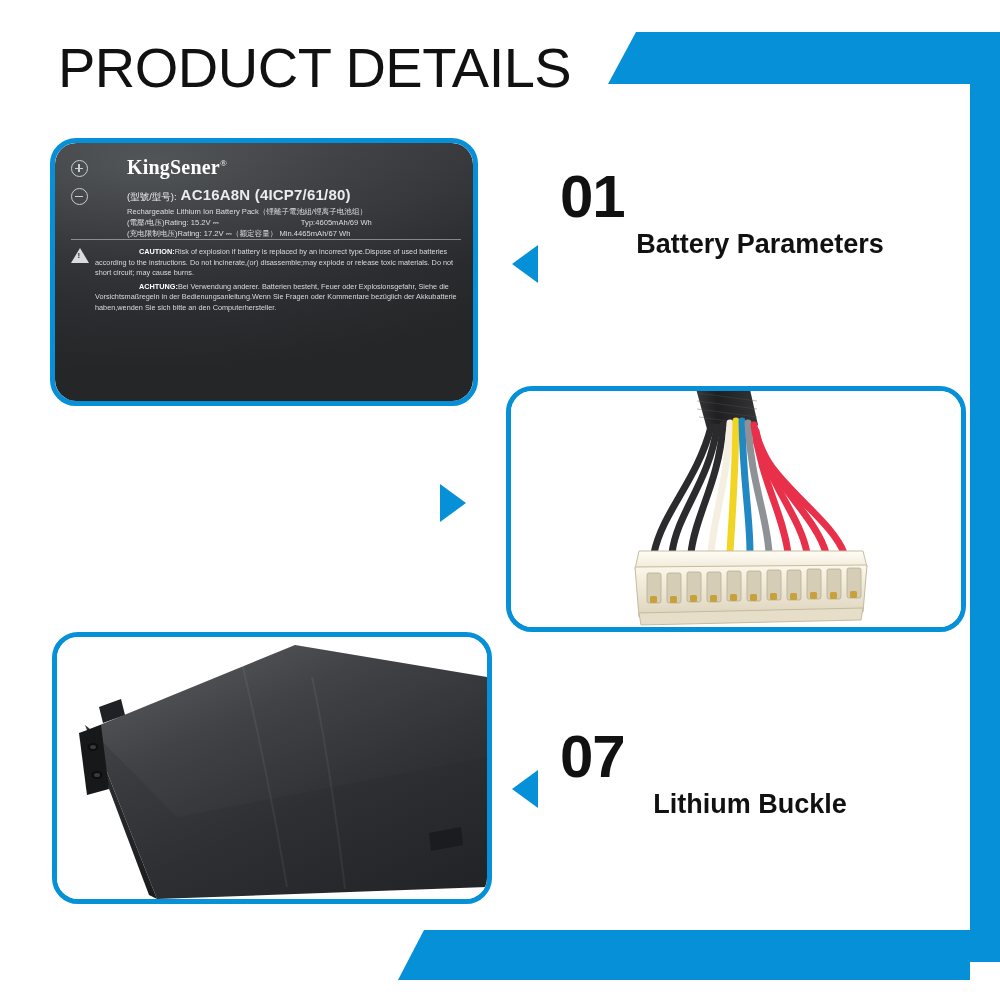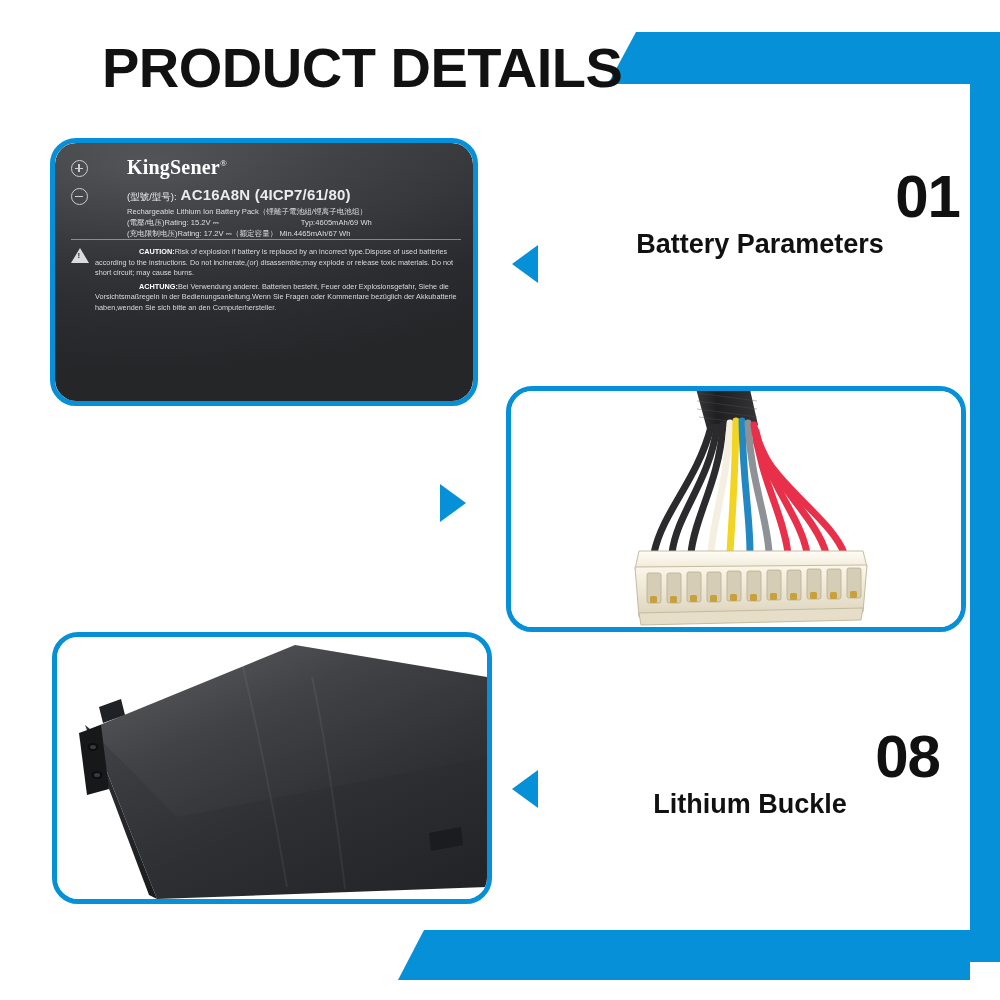--- a/index.html
+++ b/index.html
@@ -24,24 +24,23 @@
   }
   .frame-bottom-band{
     position:absolute;left:398px;top:930px;width:572px;height:50px;
     background:var(--accent);
     clip-path:polygon(26px 0, 100% 0, 100% 100%, 0 100%);
   }
 
   
   .page-title{
     position:absolute;left:58px;top:40px;
-    font-size:56px;font-weight:bold;letter-spacing:-0.5px;
+    font-size:56px;font-weight:normal;letter-spacing:-0.5px;
     color:#111111;line-height:1;white-space:nowrap;
     font-family:"Liberation Sans", sans-serif;
-    margin-left:44px;
   }
 
   
   .panel{
     position:absolute;
     border:5px solid var(--accent);
     border-radius:26px;
     background:#ffffff;
     box-sizing:border-box;
     overflow:hidden;
@@ -120,21 +119,21 @@
   #panel-connector{left:506px;top:386px;width:460px;height:246px;}
   .conn-stage{position:absolute;left:0;top:0;right:0;bottom:0;background:#fff;}
 
   
   #panel-buckle{left:52px;top:632px;width:440px;height:272px;}
   .buckle-stage{position:absolute;left:0;top:0;right:0;bottom:0;background:#fff;overflow:hidden;}
 
   
   .callout{position:absolute;}
   .callout .num{
-    font-size:60px;font-weight:bold;color:#111;line-height:0.95;text-align:right;
+    font-size:60px;font-weight:bold;color:#111;line-height:0.95;text-align:left;
     letter-spacing:-1px;
   }
   .callout .cap{
     font-size:27px;font-weight:bold;color:#111;line-height:1.15;text-align:center;
     white-space:nowrap;margin-top:4px;
   }
   .arrow-left{
     position:absolute;width:0;height:0;
     border-top:19px solid transparent;border-bottom:19px solid transparent;
     border-right:26px solid var(--accent);
@@ -338,17 +337,17 @@
 
         <path d="M42 70 L64 62 L68 78 L46 86 Z" fill="#202124"></path>
 
         <path d="M372 196 L404 190 L406 208 L374 214 Z" fill="#1b1c1f"></path>
       </svg>
     </div>
   </div>
 
   <div class="arrow-left" id="arrow-03"></div>
   <div class="callout" id="callout-03">
-    <div class="num">08</div>
+    <div class="num">07</div>
     <div class="cap">Lithium Buckle</div>
   </div>
 
 </div>
 
 </body></html>

